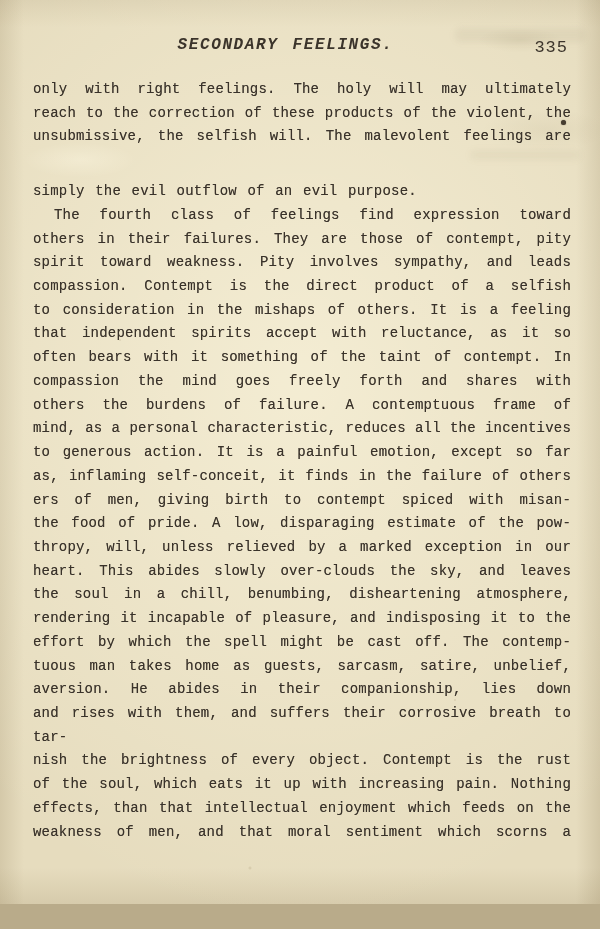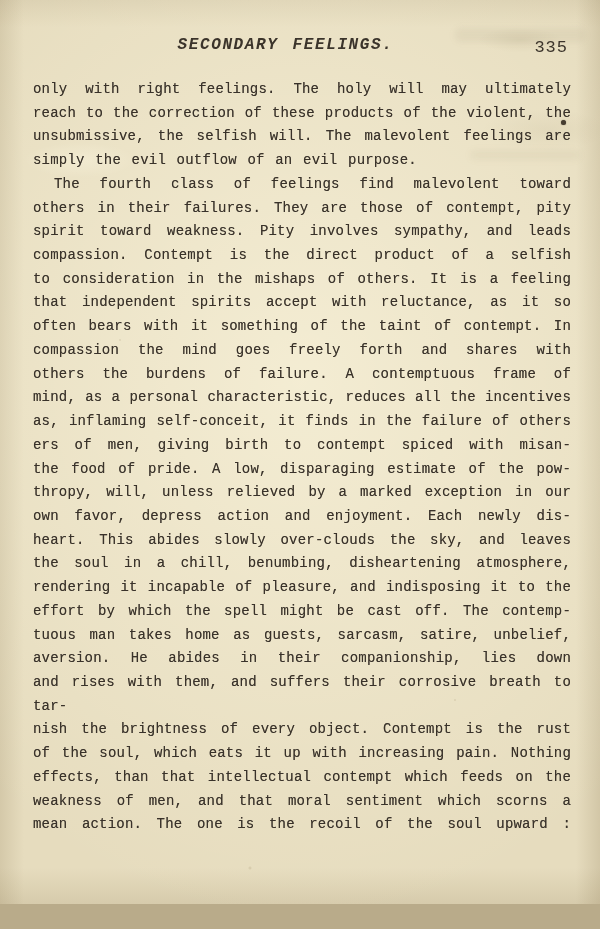--- a/index.html
+++ b/index.html
@@ -67,20 +67,21 @@
     letter-spacing: 0.2px;
     text-align: justify;
     text-align-last: justify;
     white-space: normal;
     text-shadow: 0 0 0.5px rgba(57,50,42,0.55);
   }
   .tline.indent { text-indent: 21px; }
   .tline.last-left {
     text-align-last: left;
     word-spacing: 2px;
+    margin-top: 31px;
   }
   .ink-dot {
     position: absolute;
     left: 561px;
     top: 120px;
     width: 5px;
     height: 5px;
     border-radius: 50%;
     background: #463d31;
     box-shadow: 0 0 1px rgba(70,61,49,0.8);
@@ -121,43 +122,42 @@
   <div class="ink-dot"></div>
 
   <div class="text-block">
     <div class="paragraph">
         <div class="tline">only with right feelings.  The holy will may ultimately</div>
         <div class="tline">reach to the correction of these products of the violent, the</div>
         <div class="tline">unsubmissive, the selfish will.  The malevolent feelings are</div>
         <div class="tline last-left">simply the evil outflow of an evil purpose.</div>
       </div>
     <div class="paragraph">
-        <div class="tline indent">The fourth class of feelings find malevolent toward</div>
+        <div class="tline indent">The fourth class of feelings find expression toward</div>
         <div class="tline">others in their failures.  They are those of contempt, pity</div>
         <div class="tline">spirit toward weakness.  Pity involves sympathy, and leads</div>
         <div class="tline">compassion.  Contempt is the direct product of a selfish</div>
         <div class="tline">to consideration in the mishaps of others.  It is a feeling</div>
         <div class="tline">that independent spirits accept with reluctance, as it so</div>
         <div class="tline">often bears with it something of the taint of contempt.  In</div>
         <div class="tline">compassion the mind goes freely forth and shares with</div>
         <div class="tline">others the burdens of failure.  A contemptuous frame of</div>
         <div class="tline">mind, as a personal characteristic, reduces all the incentives</div>
+        <div class="tline">to generous action.  It is a painful emotion, except so far</div>
         <div class="tline">as, inflaming self-conceit, it finds in the failure of others</div>
         <div class="tline">ers of men, giving birth to contempt spiced with misan-</div>
         <div class="tline">the food of pride.  A low, disparaging estimate of the pow-</div>
         <div class="tline">thropy, will, unless relieved by a marked exception in our</div>
-        <div class="tline">own favor, depress action and enjoyment.  Each newly dis-</div>
         <div class="tline">heart.  This abides slowly over-clouds the sky, and leaves</div>
         <div class="tline">the soul in a chill, benumbing, disheartening atmosphere,</div>
         <div class="tline">rendering it incapable of pleasure, and indisposing it to the</div>
         <div class="tline">effort by which the spell might be cast off.  The contemp-</div>
         <div class="tline">tuous man takes home as guests, sarcasm, satire, unbelief,</div>
         <div class="tline">aversion.  He abides in their companionship, lies down</div>
         <div class="tline">and rises with them, and suffers their corrosive breath to tar-</div>
         <div class="tline">nish the brightness of every object.  Contempt is the rust</div>
         <div class="tline">of the soul, which eats it up with increasing pain.  Nothing</div>
-        <div class="tline">effects, than that intellectual contempt which feeds on the</div>
+        <div class="tline">effects, than that intellectual enjoyment which feeds on the</div>
         <div class="tline">weakness of men, and that moral sentiment which scorns a</div>
-        <div class="tline">mean action.  The one is the recoil of the soul upward :</div>
       </div>
   </div>
 
 </div>
 
 </body></html>

